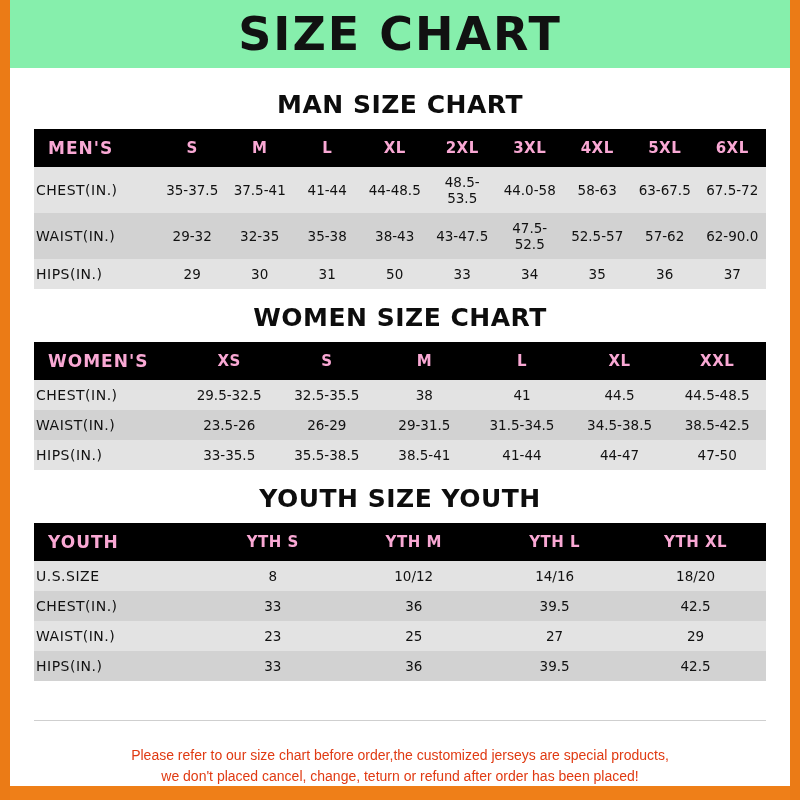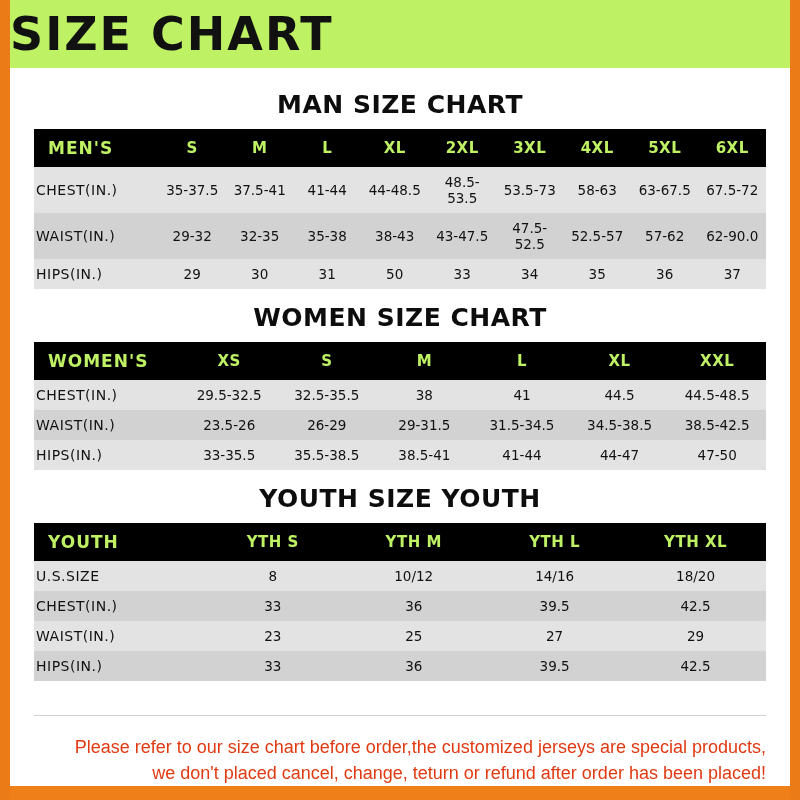--- a/index.html
+++ b/index.html
@@ -18,25 +18,25 @@
     width: 800px;
     height: 800px;
     background: #ffffff;
     box-sizing: border-box;
     border-left: 10px solid #eb7b16;
     border-right: 10px solid #eb7b16;
     display: flex;
     flex-direction: column;
   }
   .banner {
-    background: #bef264;
+    background: #86efac;
     height: 68px;
     display: flex;
     align-items: center;
-    justify-content: flex-start;
+    justify-content: center;
     flex: 0 0 auto;
   }
   .banner-title {
     font-family: "DejaVu Sans", sans-serif;
     font-weight: bold;
     font-size: 46px;
     letter-spacing: 2px;
     color: #111111;
     line-height: 1;
   }
@@ -64,21 +64,21 @@
   }
   table.size-table th,
   table.size-table td {
     text-align: center;
     font-family: "DejaVu Sans", sans-serif;
   }
   thead tr {
     background: #000000;
   }
   thead th {
-    color: #bef264;
+    color: #f9a8d4;
     font-weight: bold;
     font-size: 15px;
     padding: 9px 2px;
     letter-spacing: 0.5px;
   }
   thead th.rowhead {
     text-align: left;
     padding-left: 14px;
     font-size: 17px;
     letter-spacing: 1px;
@@ -98,25 +98,25 @@
   tbody tr.even { background: #d2d2d2; }
 
   
   .men col.c0 { width: 17%; }
   .women col.c0 { width: 20%; }
   .youth col.c0 { width: 23%; }
 
   .footer-note {
     margin: 10px 24px 0 24px;
     border-top: 1px solid #cfcfcf;
-    padding-top: 18px;
-    text-align: right;
+    padding-top: 24px;
+    text-align: center;
     color: #e03a12;
     font-family: "Liberation Sans", sans-serif;
-    font-size: 18px;
+    font-size: 14px;
     line-height: 1.45;
   }
   .footer-note div { white-space: nowrap; }
   .bottom-bar {
     height: 14px;
     background: #ef7f18;
     flex: 0 0 auto;
     margin-top: auto;
   }
 </style>
@@ -161,21 +161,21 @@
           </tr>
         </thead>
         <tbody>
           <tr class="odd">
             <td class="rowhead">CHEST(IN.)</td>
             <td>35-37.5</td>
             <td>37.5-41</td>
             <td>41-44</td>
             <td>44-48.5</td>
             <td>48.5-53.5</td>
-            <td>53.5-73</td>
+            <td>44.0-58</td>
             <td>58-63</td>
             <td>63-67.5</td>
             <td>67.5-72</td>
           </tr>
           <tr class="even">
             <td class="rowhead">WAIST(IN.)</td>
             <td>29-32</td>
             <td>32-35</td>
             <td>35-38</td>
             <td>38-43</td>

